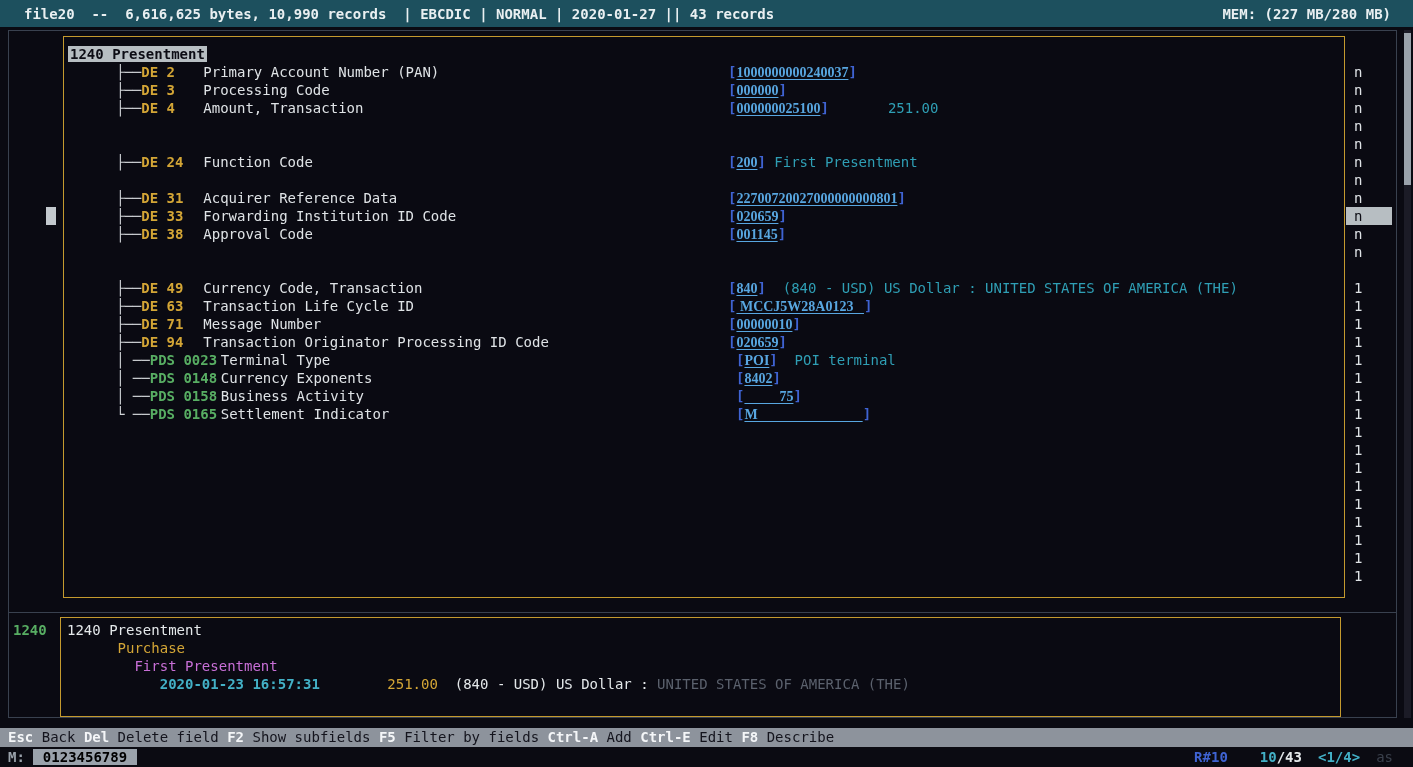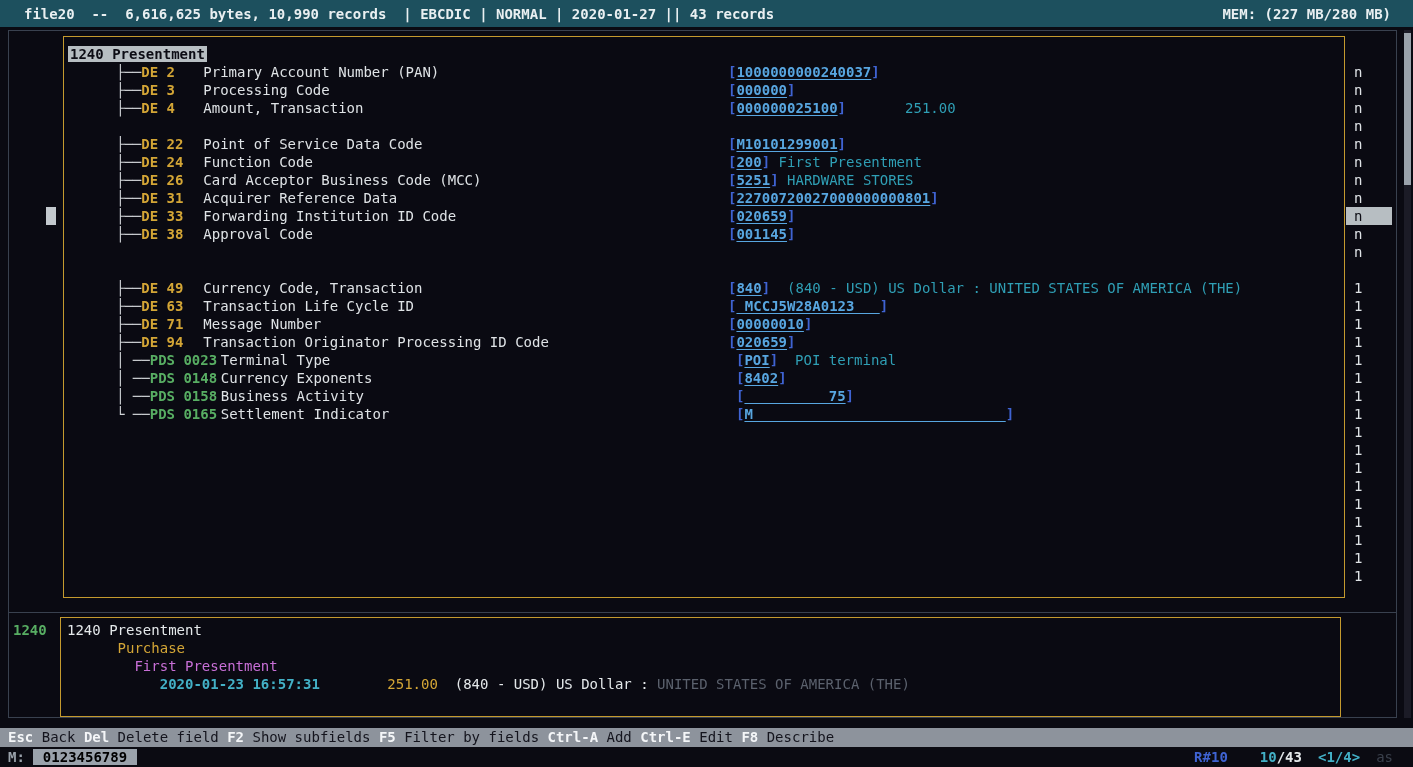--- a/index.html
+++ b/index.html
@@ -30,21 +30,21 @@
 
   .trow{position:absolute;left:4px;height:18px;white-space:pre;margin-left:48px;}
   .prefix{color:#cfd3d6;}
   .lbl{font-weight:700;display:inline-block;vertical-align:top;}
   .lbl.de{color:#d4a636;width:62px;}
   .lbl.pds{color:#58ae63;width:71px;}
   .desc{color:#dfe3e6;}
   .val{position:absolute;top:0;left:612px;white-space:pre;}
   .val.pdspos{left:620px;}
   .br{color:#3f63d2;font-weight:700;}
-  .v{color:#58a6e0;font-weight:700;text-decoration:underline;text-underline-offset:2px;}
+  .v{color:#58a6e0;font-weight:700;text-decoration:underline;text-underline-offset:2px;font-family:Liberation Serif, serif;}
   .v.plain{
     color:#dfe3e6;display:inline-block;vertical-align:top;width:704px;overflow:hidden;
     background:#0a0a12;
   }
   .ann{color:#2f9fb5;}
 
   
   #cursorgutter{position:absolute;left:46px;top:207px;width:10px;height:18px;background:#c3c9ce;}
 
   
@@ -100,23 +100,21 @@
 <div id="frame"></div>
 <div id="divider"></div>
 
 <div id="cursorgutter"></div>
 
 <div id="treepanel">
   <div id="treetitle"><span class="hl">1240 Presentment</span></div>
 <div class="trow" style="top: 26px;"><span class="prefix t">├──</span><span class="lbl de">DE 2</span><span class="desc t">Primary Account Number (PAN)</span><span class="val"><span class="br">[</span><span class="v t">1000000000240037</span><span class="br">]</span></span></div>
     <div class="trow" style="top: 44px;"><span class="prefix t">├──</span><span class="lbl de">DE 3</span><span class="desc t">Processing Code</span><span class="val"><span class="br">[</span><span class="v t">000000</span><span class="br">]</span></span></div>
     <div class="trow" style="top: 62px;"><span class="prefix t">├──</span><span class="lbl de">DE 4</span><span class="desc t">Amount, Transaction</span><span class="val"><span class="br">[</span><span class="v t">000000025100</span><span class="br">]</span><span class="ann t">       251.00</span></span></div>
-    <div class="trow" style="top: 98px;"><span class="prefix t">├──</span><span class="lbl de">DE 22</span><span class="desc t">Point of Service Data Code</span><span class="val"><span class="br">[</span><span class="v t">M10101299001</span><span class="br">]</span></span></div>
     <div class="trow" style="top: 116px;"><span class="prefix t">├──</span><span class="lbl de">DE 24</span><span class="desc t">Function Code</span><span class="val"><span class="br">[</span><span class="v t">200</span><span class="br">]</span><span class="ann t"> First Presentment</span></span></div>
-    <div class="trow" style="top: 134px;"><span class="prefix t">├──</span><span class="lbl de">DE 26</span><span class="desc t">Card Acceptor Business Code (MCC)</span><span class="val"><span class="br">[</span><span class="v t">5251</span><span class="br">]</span><span class="ann t"> HARDWARE STORES</span></span></div>
     <div class="trow" style="top: 152px;"><span class="prefix t">├──</span><span class="lbl de">DE 31</span><span class="desc t">Acquirer Reference Data</span><span class="val"><span class="br">[</span><span class="v t">22700720027000000000801</span><span class="br">]</span></span></div>
     <div class="trow" style="top: 170px;"><span class="prefix t">├──</span><span class="lbl de">DE 33</span><span class="desc t">Forwarding Institution ID Code</span><span class="val"><span class="br">[</span><span class="v t">020659</span><span class="br">]</span></span></div>
     <div class="trow" style="top: 188px;"><span class="prefix t">├──</span><span class="lbl de">DE 38</span><span class="desc t">Approval Code</span><span class="val"><span class="br">[</span><span class="v t">001145</span><span class="br">]</span></span></div>
     <div class="trow" style="top: 242px;"><span class="prefix t">├──</span><span class="lbl de">DE 49</span><span class="desc t">Currency Code, Transaction</span><span class="val"><span class="br">[</span><span class="v t">840</span><span class="br">]</span><span class="ann t">  (840 - USD) US Dollar : UNITED STATES OF AMERICA (THE)</span></span></div>
     <div class="trow" style="top: 260px;"><span class="prefix t">├──</span><span class="lbl de">DE 63</span><span class="desc t">Transaction Life Cycle ID</span><span class="val"><span class="br">[</span><span class="v t"> MCCJ5W28A0123   </span><span class="br">]</span></span></div>
     <div class="trow" style="top: 278px;"><span class="prefix t">├──</span><span class="lbl de">DE 71</span><span class="desc t">Message Number</span><span class="val"><span class="br">[</span><span class="v t">00000010</span><span class="br">]</span></span></div>
     <div class="trow" style="top: 296px;"><span class="prefix t">├──</span><span class="lbl de">DE 94</span><span class="desc t">Transaction Originator Processing ID Code</span><span class="val"><span class="br">[</span><span class="v t">020659</span><span class="br">]</span></span></div>
     <div class="trow" style="top: 314px;"><span class="prefix t">│ ──</span><span class="lbl pds">PDS 0023</span><span class="desc t">Terminal Type</span><span class="val pdspos"><span class="br">[</span><span class="v t">POI</span><span class="br">]</span><span class="ann t">  POI terminal</span></span></div>
     <div class="trow" style="top: 332px;"><span class="prefix t">│ ──</span><span class="lbl pds">PDS 0148</span><span class="desc t">Currency Exponents</span><span class="val pdspos"><span class="br">[</span><span class="v t">8402</span><span class="br">]</span></span></div>
     <div class="trow" style="top: 350px;"><span class="prefix t">│ ──</span><span class="lbl pds">PDS 0158</span><span class="desc t">Business Activity</span><span class="val pdspos"><span class="br">[</span><span class="v t">          75</span><span class="br">]</span></span></div>

